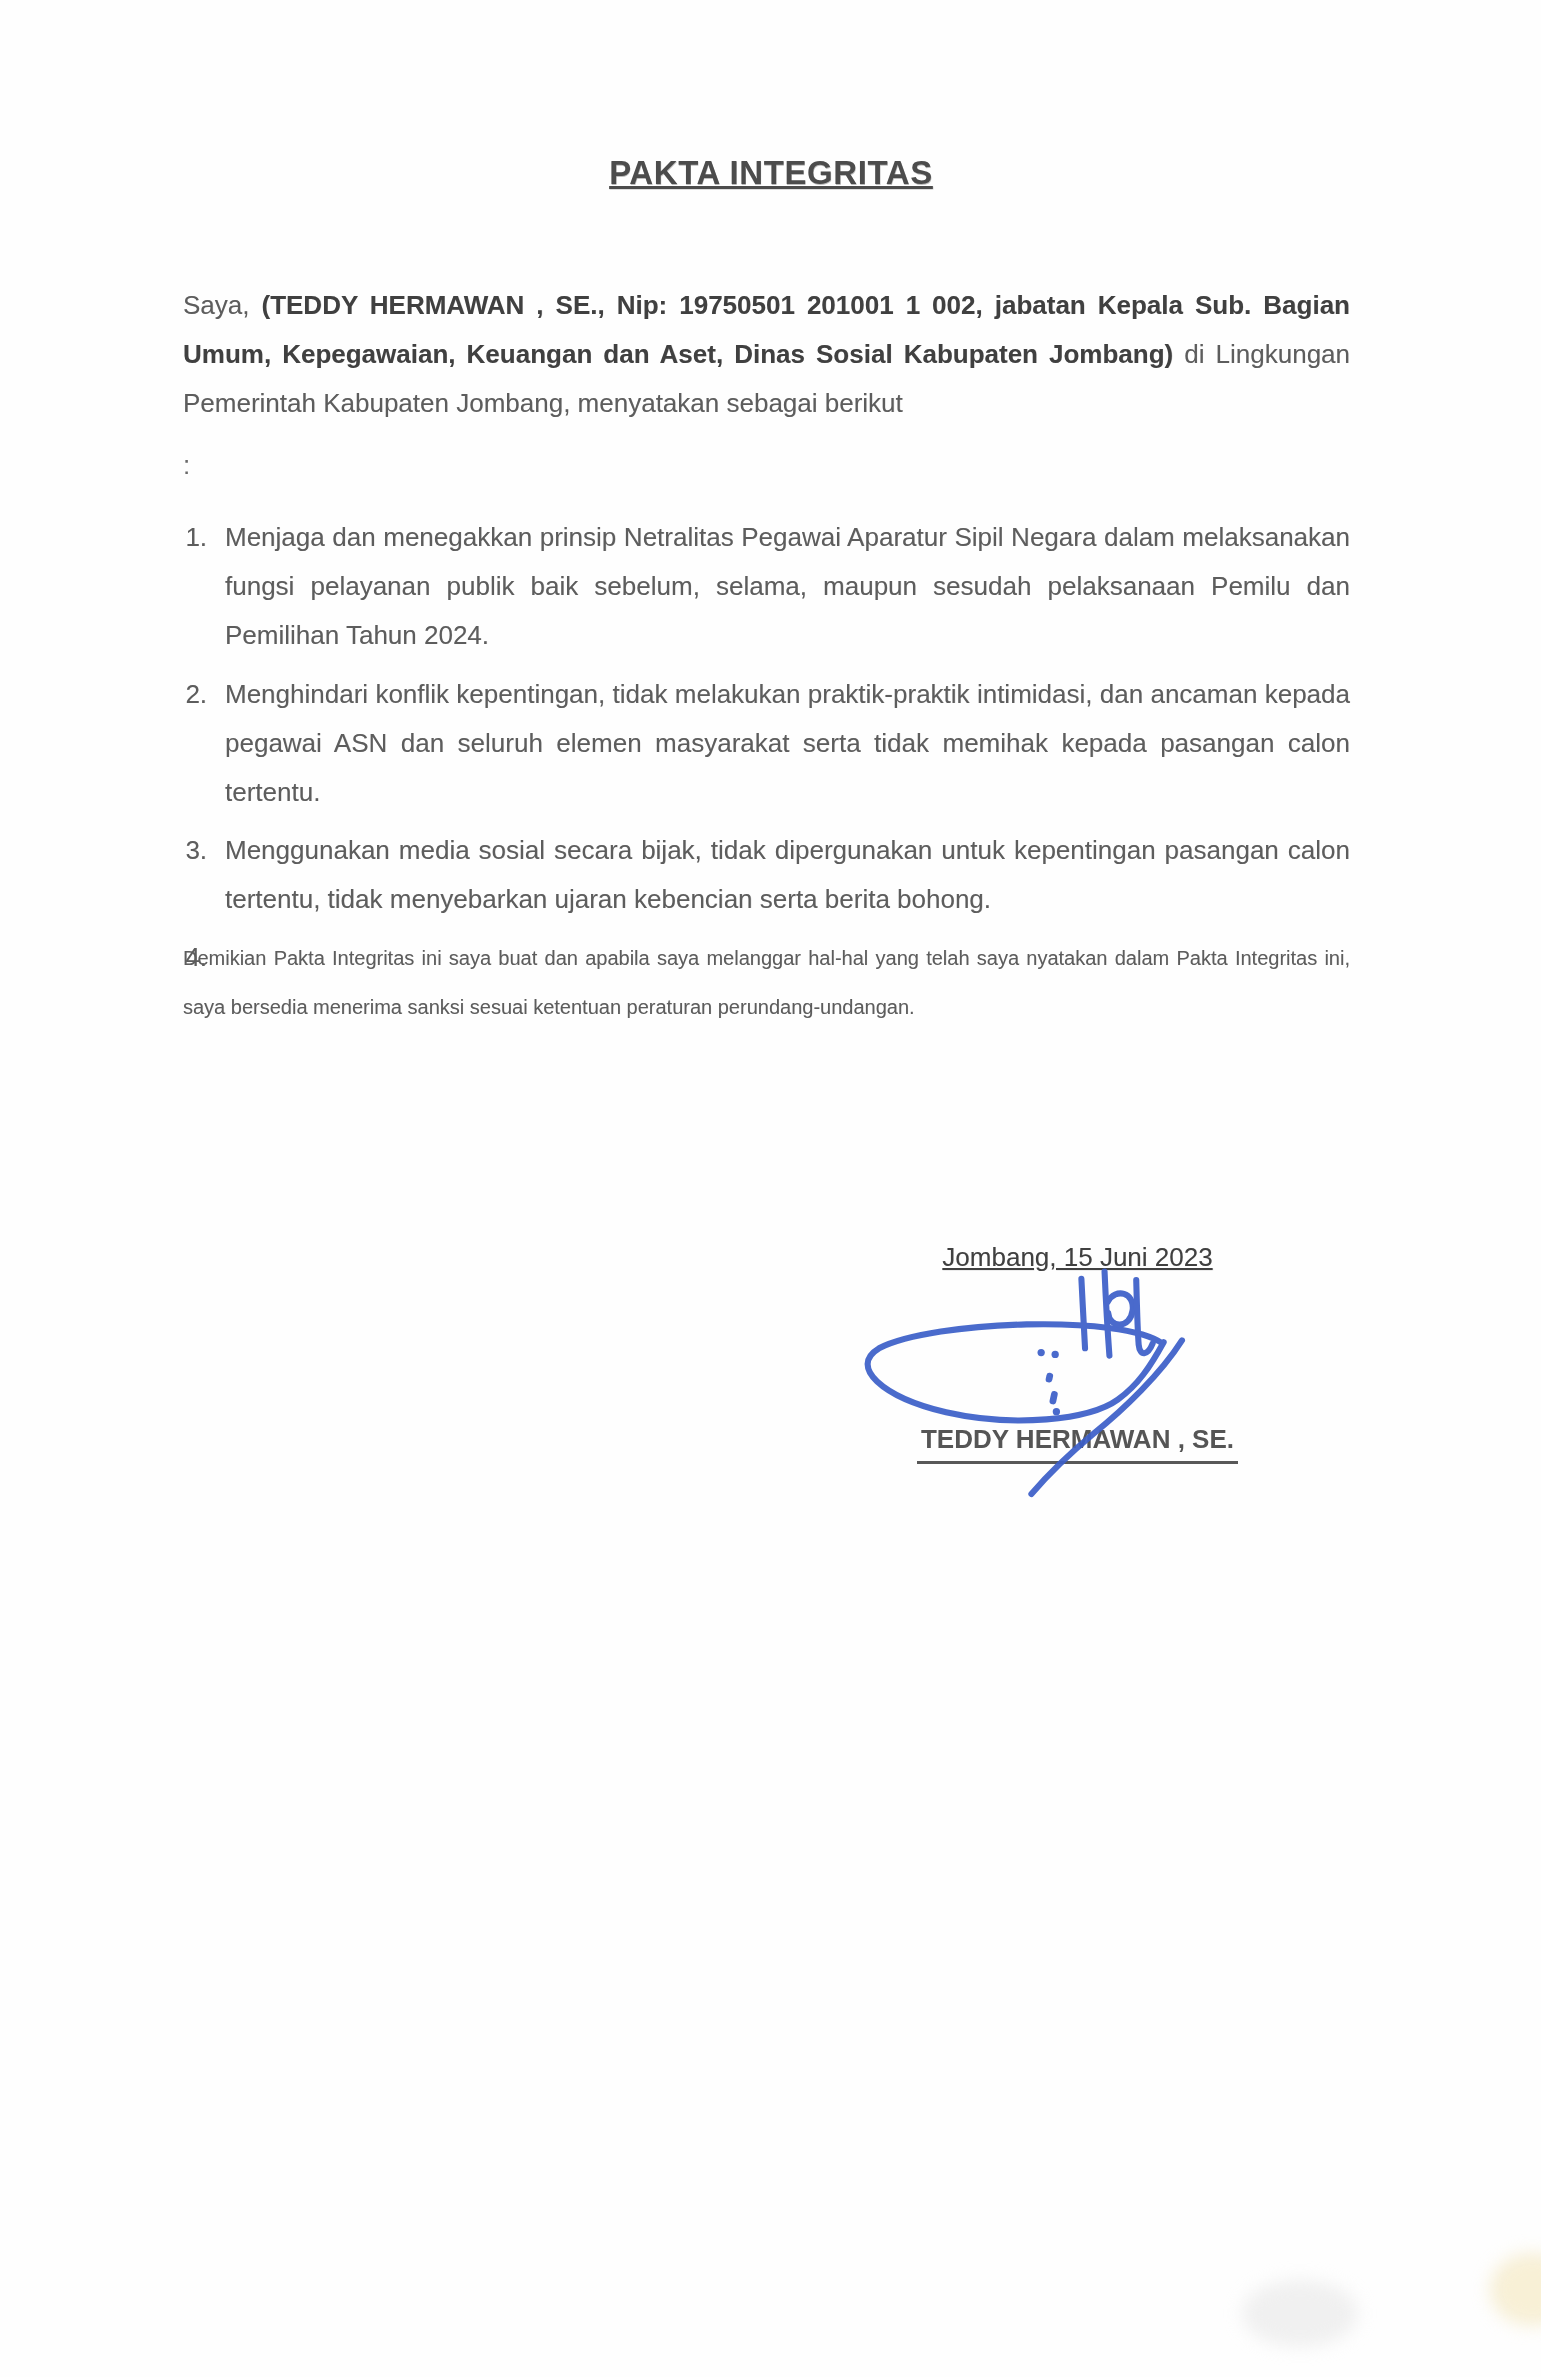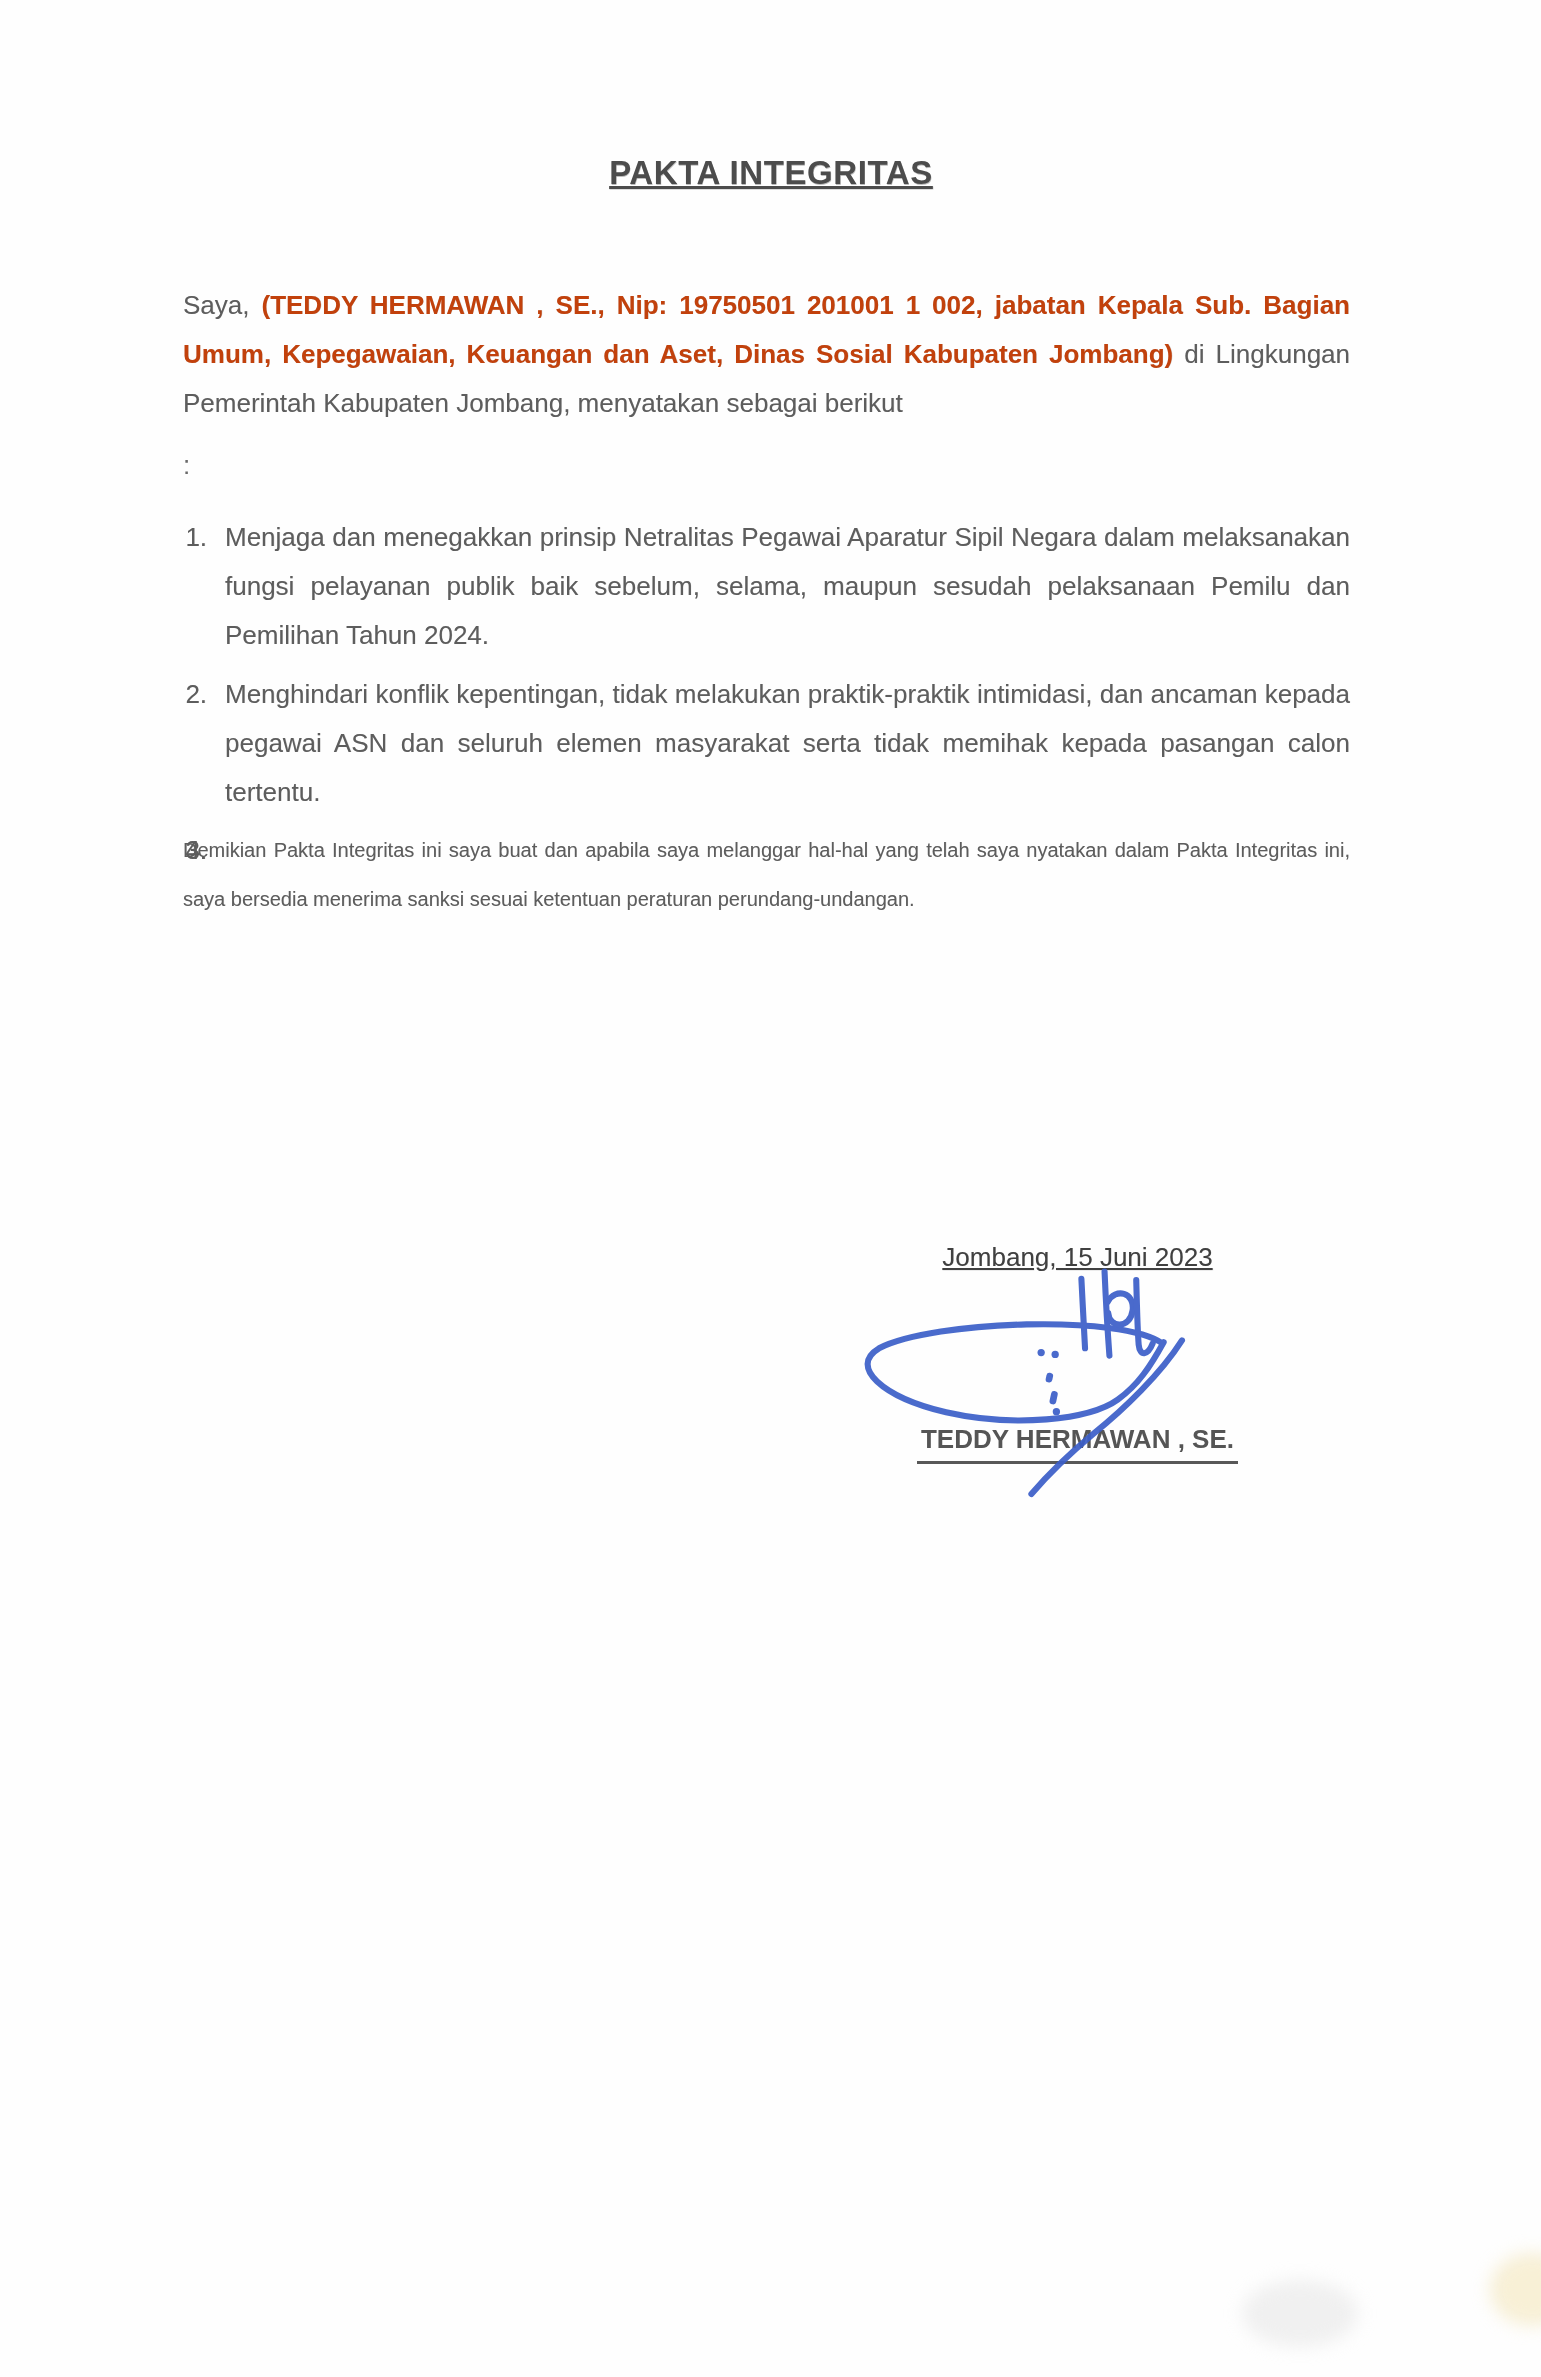--- a/index.html
+++ b/index.html
@@ -31,21 +31,21 @@
   }
   .opening {
     margin-top: 89px;
     font-size: 26px;
     line-height: 49px;
     text-align: justify;
     text-shadow: 0.3px 0.4px 0.5px rgba(120,120,120,0.35);
   }
   .opening b {
     font-weight: 700;
-    color: #c2410c;
+    color: #404040;
   }
   .trailing-colon {
     font-size: 26px;
     line-height: 49px;
     margin-top: 13.4px;
     color: #6a6a6a;
   }
   ol.statements {
     list-style: none;
     margin-top: 23px;
@@ -145,20 +145,21 @@
       <li>
         <span class="num">1.</span>
         <span>Menjaga dan menegakkan prinsip Netralitas Pegawai Aparatur Sipil Negara dalam melaksanakan fungsi pelayanan publik baik sebelum, selama, maupun sesudah pelaksanaan Pemilu dan Pemilihan Tahun 2024.</span>
       </li>
       <li>
         <span class="num">2.</span>
         <span>Menghindari konflik kepentingan, tidak melakukan praktik-praktik intimidasi, dan ancaman kepada pegawai ASN dan seluruh elemen masyarakat serta tidak memihak kepada pasangan calon tertentu.</span>
       </li>
       <li>
         <span class="num">3.</span>
+        <span>Menggunakan media sosial secara bijak, tidak dipergunakan untuk kepentingan pasangan calon tertentu, tidak menyebarkan ujaran kebencian serta berita bohong.</span>
       </li>
       <li>
         <span class="num">4.</span>
       </li>
     </ol>
 
     <p class="closing">Demikian Pakta Integritas ini saya buat dan apabila saya melanggar hal-hal yang telah saya nyatakan dalam Pakta Integritas ini, saya bersedia menerima sanksi sesuai ketentuan peraturan perundang-undangan.</p>
   </div>
 
   <div class="sign-block">

